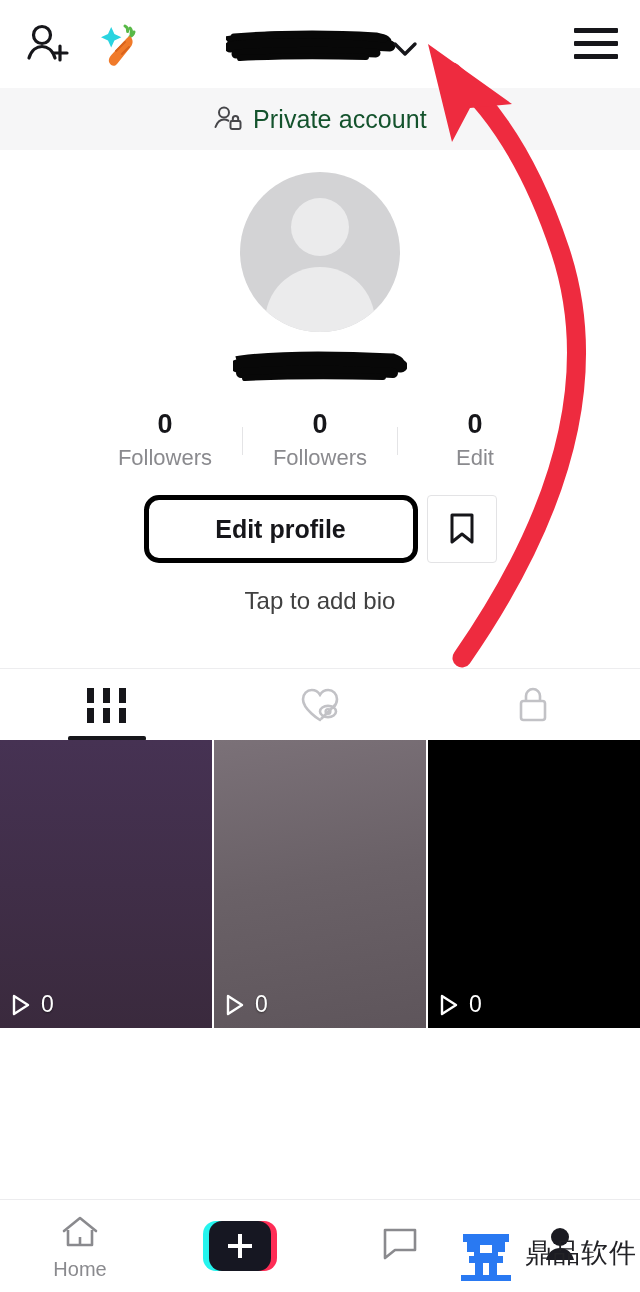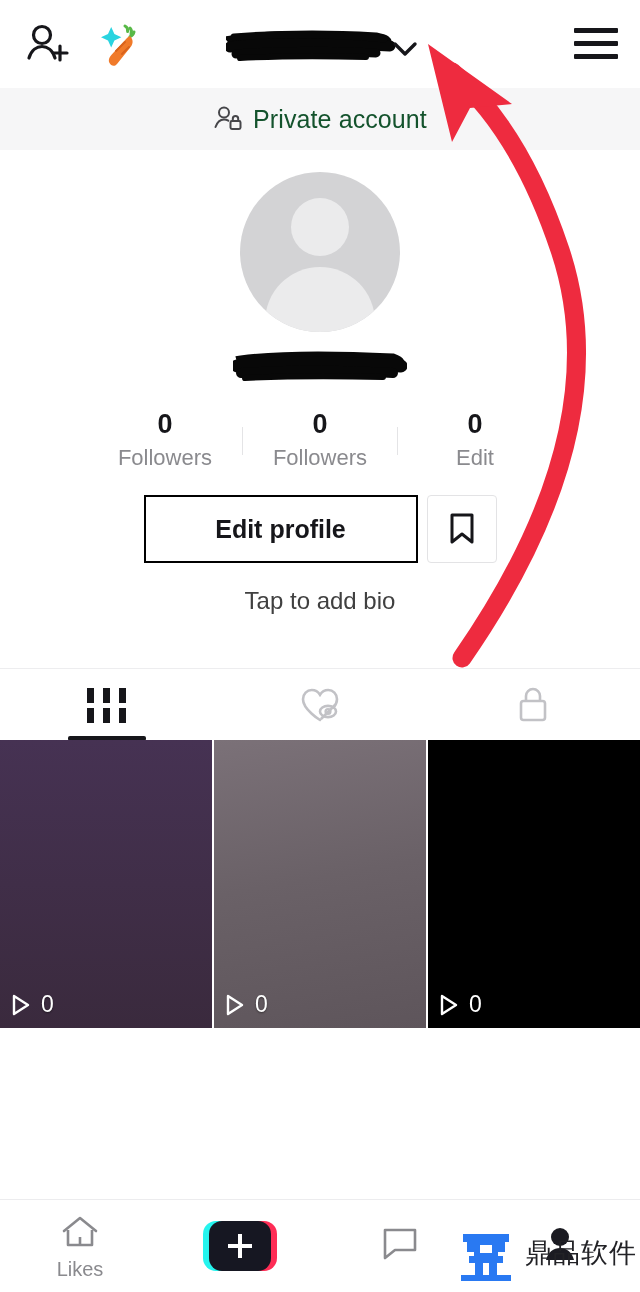--- a/index.html
+++ b/index.html
@@ -139,22 +139,22 @@
   
   .action-row {
     display: flex;
     justify-content: center;
     align-items: center;
     gap: 9px;
     margin-top: 22px;
   }
   .edit-profile-btn {
     width: 274px; height: 68px;
-    border: 2px solid #000000;
-    border-radius: 0;
+    border: 5px solid #000000;
+    border-radius: 15px;
     background: #ffffff;
     display: flex;
     align-items: center;
     justify-content: center;
     font-size: 25px;
     font-weight: bold;
     color: #16161a;
     box-sizing: border-box;
     cursor: pointer;
     text-align: right;
@@ -492,21 +492,21 @@
   </div>
 
   <div class="bottom-nav">
 
     <div class="nav-item">
       <svg width="42" height="40" viewBox="0 0 42 40">
         <path d="M5 18L21 5l16 13" fill="none" stroke="#8a8a8e" stroke-width="2.6" stroke-linecap="round" stroke-linejoin="round"></path>
         <path d="M9 17v15h24V17" fill="none" stroke="#8a8a8e" stroke-width="2.6" stroke-linejoin="round"></path>
         <path d="M21 32V24" fill="none" stroke="#8a8a8e" stroke-width="2.6"></path>
       </svg>
-      <span class="nav-label">Likes</span>
+      <span class="nav-label">Home</span>
     </div>
 
 
     <div class="nav-item">
       <div class="create-btn">
         <div class="layer cyan"></div>
         <div class="layer pink"></div>
         <div class="layer core">
           <span class="plus-h"></span>
           <span class="plus-v"></span>

